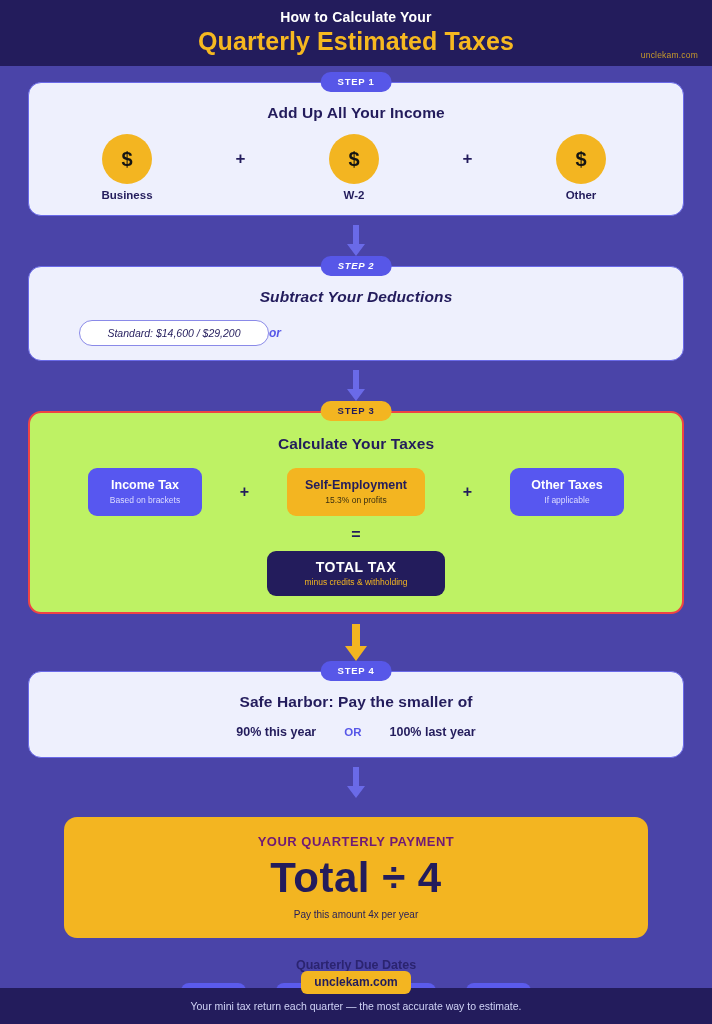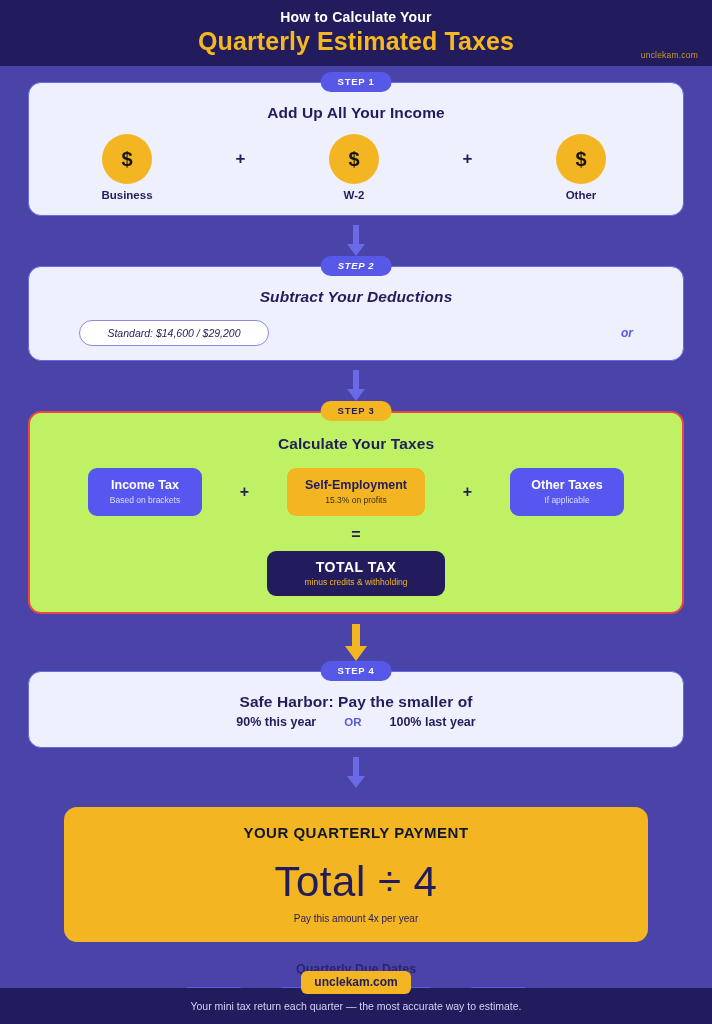--- a/index.html
+++ b/index.html
@@ -103,21 +103,21 @@
     color: #231c5c;
     font-size: 17px;
     font-weight: bold;
     line-height: 50px;
   }
 
   
   .deduction-row {
     display: flex;
     align-items: center;
-    justify-content: space-between;
+    justify-content: flex-start;
     margin-top: 14px;
     padding: 0 32px;
   }
   .ded-pill {
     background: #ffffff;
     border: 1.5px solid #8a8ae8;
     border-radius: 15px;
     color: #231c5c;
     font-size: 10.5px;
     padding: 6px 12px;
@@ -176,45 +176,45 @@
   
   .arrow { display: flex; justify-content: center; }
   .arrow-glyph { display: block; }
 
   
   .safe-row {
     display: flex;
     align-items: center;
     justify-content: center;
     gap: 28px;
-    margin-top: 4px;
+    margin-top: 14px;
   }
   .safe-opt { color: #231c5c; font-size: 12.5px; font-weight: bold; }
   .safe-or { color: #5757e8; font-size: 11.5px; font-weight: bold; }
 
   
   .payment-card {
     margin: 18px 36px 0;
     background: #f3b521;
     border-radius: 13px;
     padding: 17px 10px 18px;
     text-align: center;
   }
   .payment-kicker {
-    color: #0f172a;
-    font-size: 15px;
+    color: #701a75;
+    font-size: 13px;
     font-weight: bold;
     letter-spacing: .5px;
   }
   .payment-big {
     color: #231c5c;
     font-size: 42px;
-    font-weight: normal;
+    font-weight: bold;
     line-height: 50px;
-    margin-top: 16px;
+    margin-top: 4px;
     letter-spacing: .5px;
   }
   .payment-note { color: #231c5c; font-size: 10px; margin-top: 6px; }
 
   
   .due-title {
     text-align: center;
     color: #2b2470;
     font-size: 12.5px;
     font-weight: bold;

